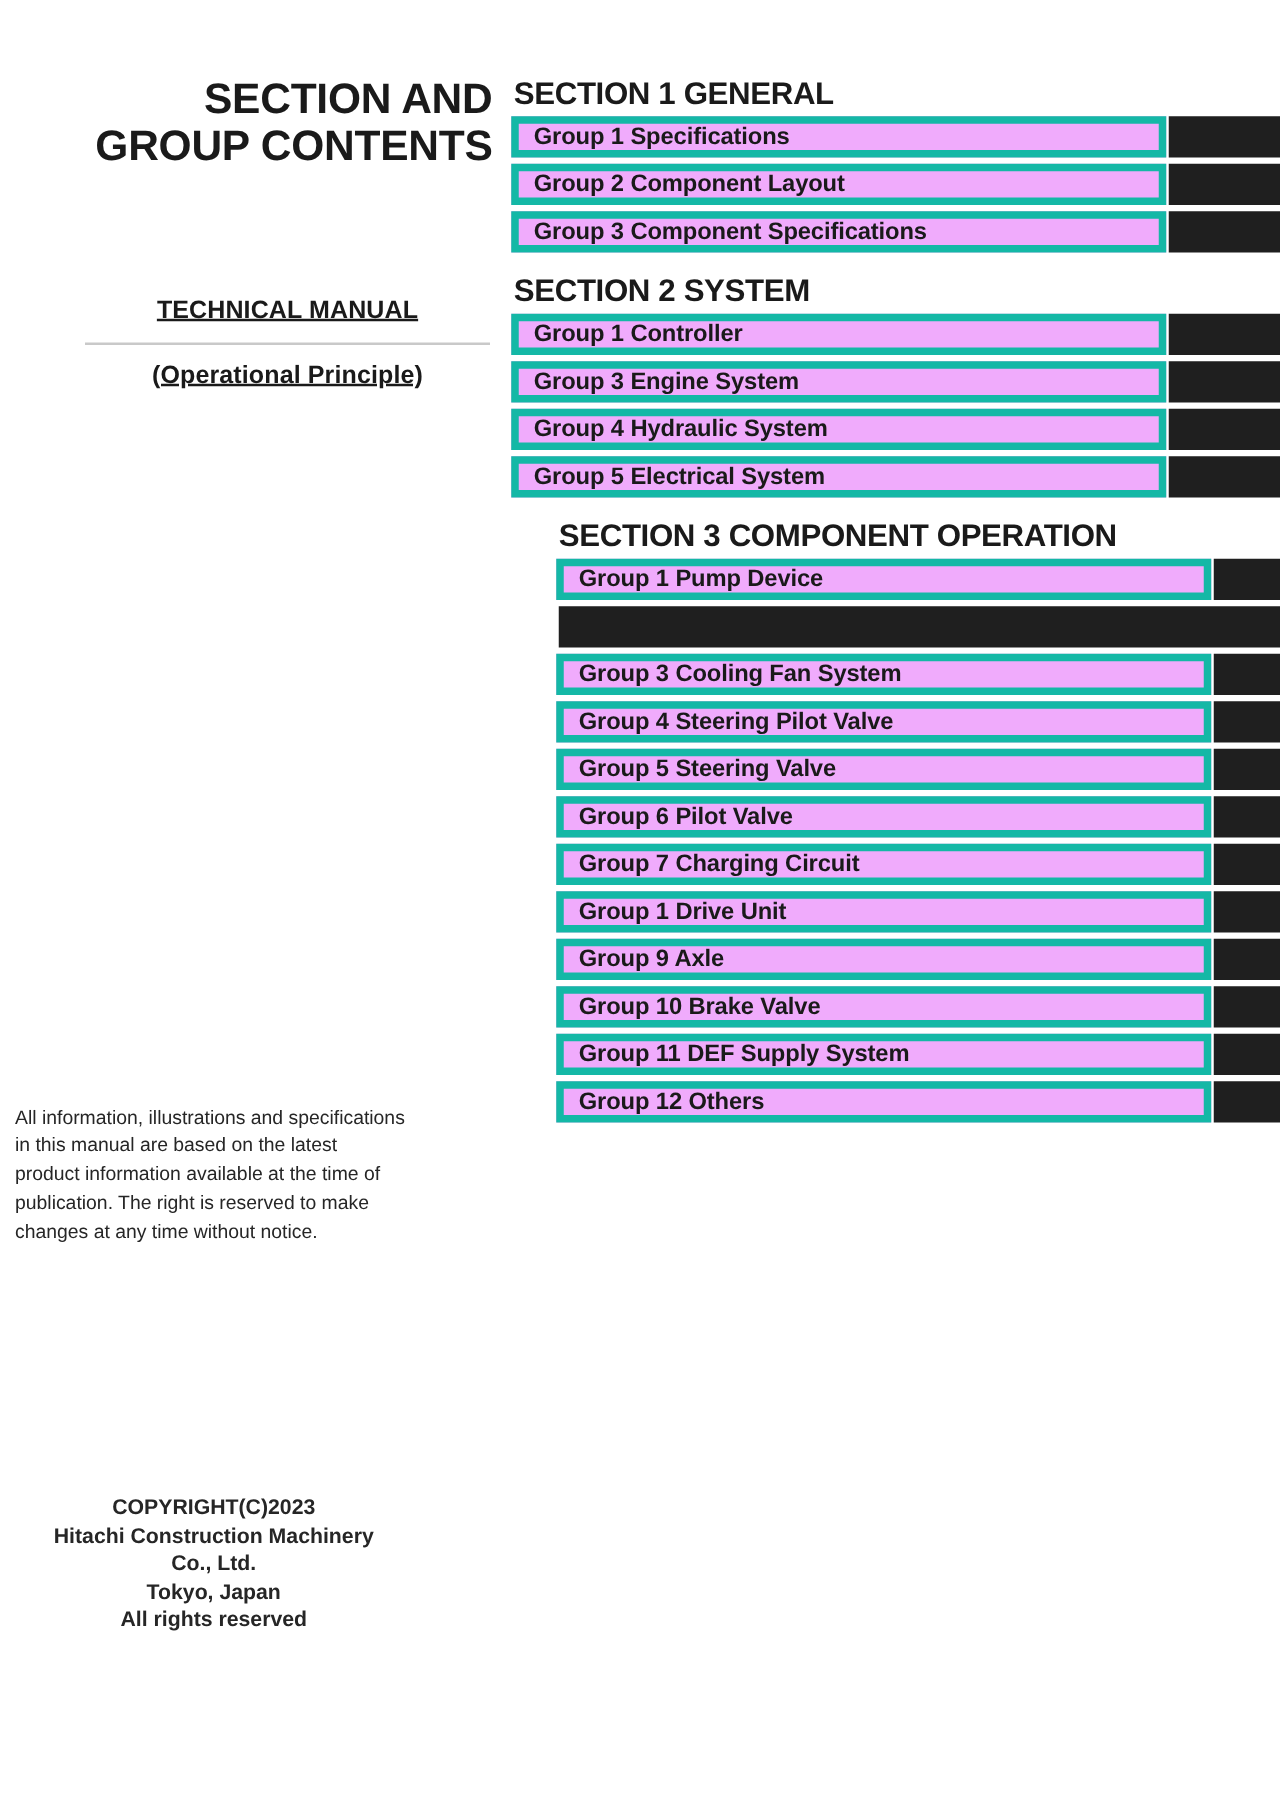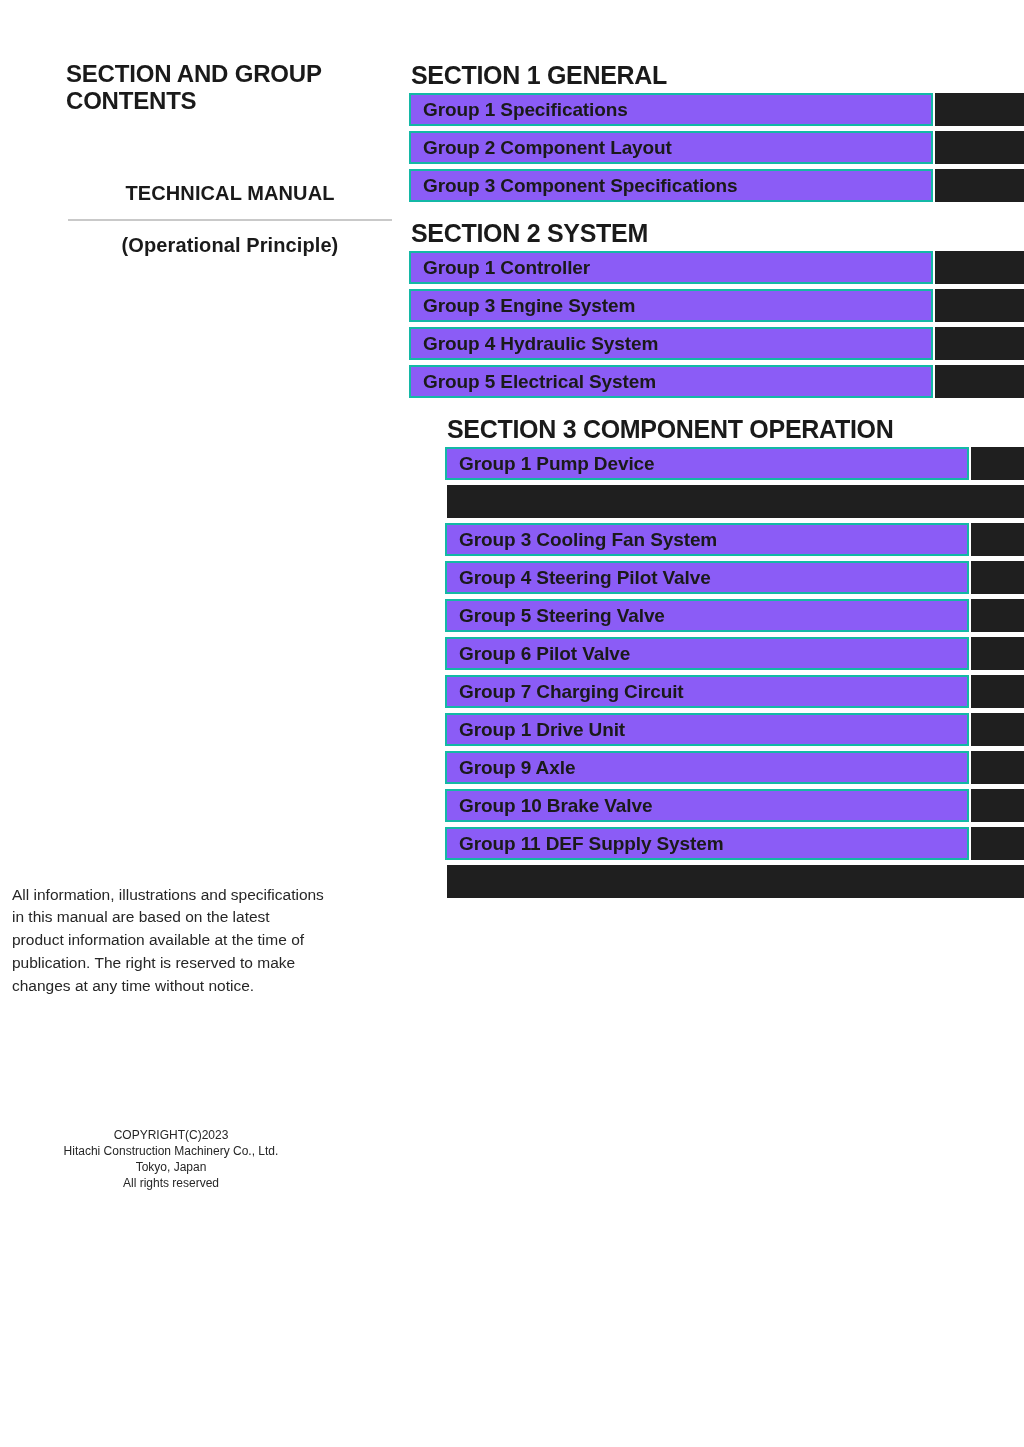--- a/index.html
+++ b/index.html
@@ -25,33 +25,34 @@
 
   
   .left-col {
     position: absolute;
     left: 62px;
     top: 60px;
     width: 336px;
   }
 
   .doc-title {
-    font-size: 24px;
+    font-size: 34px;
     font-weight: bold;
     line-height: 1.13;
-    text-align: left;
+    text-align: right;
     letter-spacing: -0.2px;
     color: #1a1a1a;
     margin: 0;
     padding: 0 4px;
   }
 
   .manual-block {
-    margin-top: 68px;
+    margin-top: 100px;
     text-align: center;
+    text-decoration: underline;
   }
   .manual-title {
     font-size: 20px;
     font-weight: bold;
     letter-spacing: 0.1px;
     color: #1a1a1a;
   }
   .manual-rule {
     height: 2px;
     background: #c9c9c9;
@@ -71,26 +72,27 @@
     width: 312px;
     font-size: 15.5px;
     line-height: 1.47;
     color: #262626;
     text-align: left;
   }
 
   .copyright {
     position: absolute;
     left: 26px;
-    top: 1128px;
+    top: 1195px;
     width: 290px;
-    font-size: 12px;
+    font-size: 17px;
     line-height: 1.33;
     text-align: center;
     color: #262626;
+    font-weight: bold;
   }
 
   
   .right-col {
     position: absolute;
     left: 409px;
     top: 62px;
     width: 615px;
   }
 
@@ -114,22 +116,22 @@
     height: 33px;
     margin-bottom: 5px;
     display: flex;
     align-items: stretch;
   }
 
   .group-label-box {
     flex: 0 0 524px;
     width: 524px;
     box-sizing: border-box;
-    border: 2px solid #14b8a6;
-    background: #8b5cf6;
+    border: 6px solid #14b8a6;
+    background: #f0abfc;
     display: flex;
     align-items: center;
     padding-left: 12px;
   }
 
   .group-label {
     font-size: 19px;
     font-weight: bold;
     letter-spacing: -0.1px;
     color: #1a1a1a;
@@ -276,18 +278,21 @@
           </div>
           <div class="group-tab"></div>
         </div>
         <div class="group-row">
           <div class="group-label-box">
             <span class="group-label">Group 11 DEF Supply System</span>
           </div>
           <div class="group-tab"></div>
         </div>
         <div class="group-row">
+          <div class="group-label-box">
+            <span class="group-label">Group 12 Others</span>
+          </div>
           <div class="group-tab"></div>
         </div>
       </div>
     </div>
 
 </div>
 
 </body></html>

